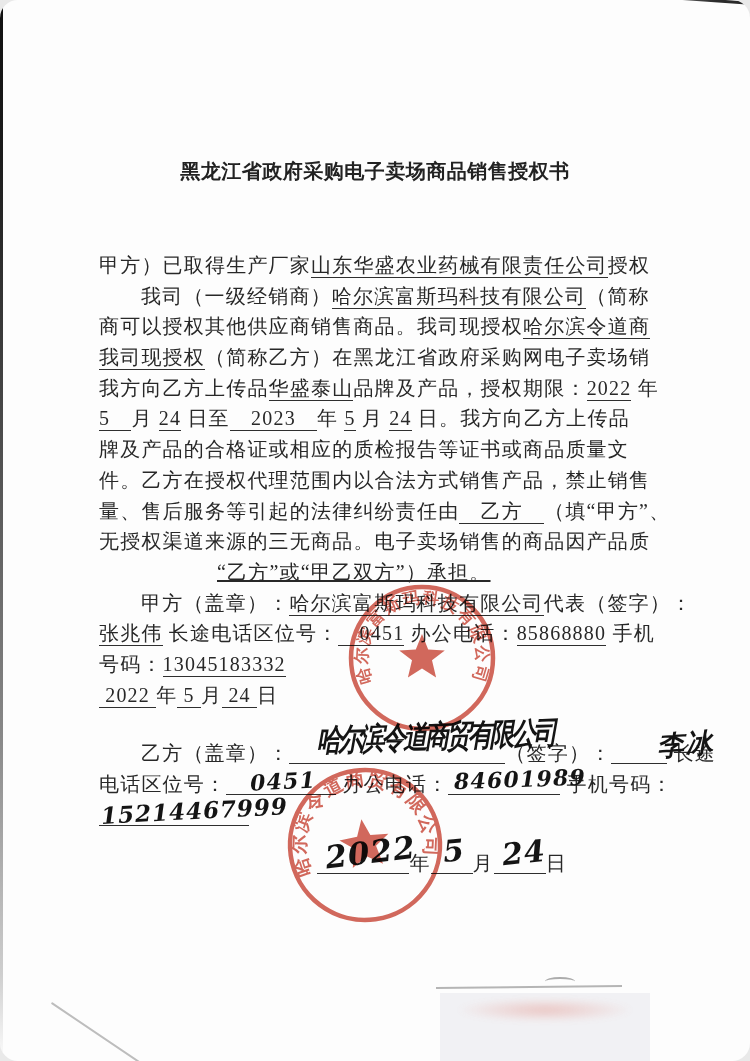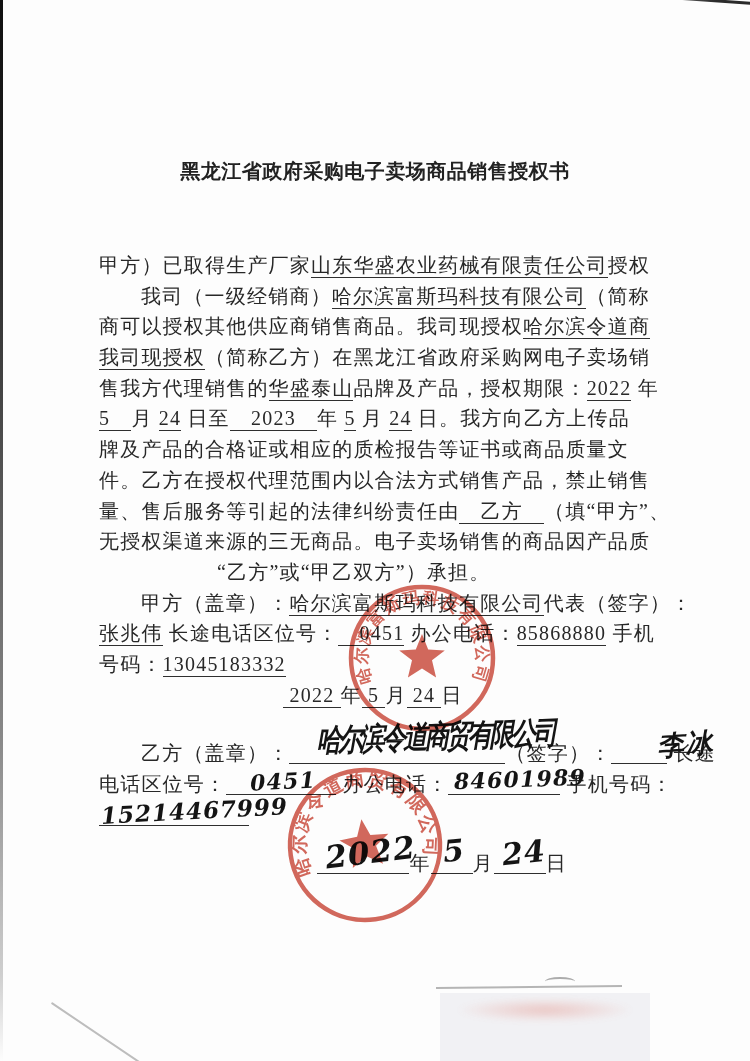--- a/index.html
+++ b/index.html
@@ -1,20 +1,21 @@
 <!DOCTYPE html>
 <html lang="zh" style="--stamp-red: #cc4f40;"><head>
 <meta charset="utf-8">
 <style>
   html,body { margin:0; padding:0; background:#e9e9e9; }
   .page {
     position:relative; width:750px; height:1061px; margin:0 auto;
     background:#fdfdfd; overflow:hidden;
     font-family:"Liberation Serif","DejaVu Serif",serif;
     color:#282828;
+    border-radius:18px;
   }
   
   .edge-left { position:absolute; left:0; top:0; width:3px; height:100%;
     background:linear-gradient(#101010 0%, #1c1c1c 15%, #4a4a4a 40%, #8a8a8a 70%, #cfcfcf 92%, rgba(255,255,255,0) 100%); }
   .scan-top-right { position:absolute; top:2px; right:-4px; width:190px; height:3px;
     background:linear-gradient(90deg, rgba(70,70,70,0), #2b2b2b 80%); transform:rotate(4deg); transform-origin:right top; }
   .scan-bottom-left { position:absolute; left:52px; top:1002px; width:112px; height:2px;
     background:#bdbdbd; transform:rotate(34deg); transform-origin:left top; border-radius:2px; }
   .faint-line { position:absolute; left:436px; top:986px; width:186px; height:2px;
     background:#8f8f8f; opacity:.65; transform:rotate(-.6deg); }
@@ -29,23 +30,23 @@
   
   .title { position:absolute; top:158px; left:0; width:100%; text-align:center;
     font-family:"Liberation Sans","DejaVu Sans",sans-serif; font-weight:bold;
     font-size:20px; letter-spacing:.5px; color:#222; }
 
   
   .doc { position:absolute; left:99px; top:250px; width:556px;
     font-size:20px; line-height:30.7px; }
   .line { white-space:pre; letter-spacing:1.2px; height:30.7px; }
   .indent { text-indent:42px; }
-  .center13 { text-indent:118px; }
+  .center13 { text-indent:118px;text-decoration:underline; }
   .u { border-bottom:1px solid #2f2f2f; padding-bottom:1px; }
-  .dateA { text-align:center; padding-right:8px; }
+  .dateA { text-align:left; padding-right:8px; }
 
   .pb-block { margin-top:28px; }
   .dateB { margin-top:18px; text-align:right; padding-right:88px; }
 
   
   .fill { display:inline-block; position:relative; height:1em;
     border-bottom:1.5px solid #2f2f2f; transform:translateY(4px); }
   .f-company { width:216px; }
   .f-sign { width:56px; }
   .f-area { width:110px; }
@@ -82,21 +83,21 @@
   <div class="scan-top-right"></div>
 
   <div class="title">黑龙江省政府采购电子卖场商品销售授权书</div>
 
   <div class="doc">
     <div id="para">
         <div class="line"><span>甲方）已取得生产厂家</span><span class="u">山东华盛农业药械有限责任公司</span><span>授权</span></div>
         <div class="line indent"><span>我司（一级经销商）</span><span class="u">哈尔滨富斯玛科技有限公司</span><span>（简称</span></div>
         <div class="line"><span>商可以授权其他供应商销售商品。我司现授权</span><span class="u">哈尔滨令道商</span></div>
         <div class="line"><span class="u">我司现授权</span><span>（简称乙方）在黑龙江省政府采购网电子卖场销</span></div>
-        <div class="line"><span>售我方代理销售的</span><span class="u">华盛泰山</span><span>品牌及产品，授权期限：</span><span class="u">2022</span><span> 年</span></div>
+        <div class="line"><span>我方向乙方上传品</span><span class="u">华盛泰山</span><span>品牌及产品，授权期限：</span><span class="u">2022</span><span> 年</span></div>
         <div class="line"><span class="u">5　</span><span>月 </span><span class="u">24</span><span> 日至</span><span class="u">　2023　</span><span>年 </span><span class="u">5</span><span> 月 </span><span class="u">24</span><span> 日。我方向乙方上传品</span></div>
         <div class="line"><span>牌及产品的合格证或相应的质检报告等证书或商品质量文</span></div>
         <div class="line"><span>件。乙方在授权代理范围内以合法方式销售产品，禁止销售</span></div>
         <div class="line"><span>量、售后服务等引起的法律纠纷责任由</span><span class="u">　乙方　</span><span>（填“甲方”、</span></div>
         <div class="line"><span>无授权渠道来源的三无商品。电子卖场销售的商品因产品质</span></div>
         <div class="line center13"><span>“乙方”或“甲乙双方”）承担。</span></div>
         <div class="line indent"><span>甲方（盖章）：</span><span class="u">哈尔滨富斯玛科技有限公司</span><span>代表（签字）：</span></div>
         <div class="line"><span class="u">张兆伟</span><span> 长途电话区位号：</span><span class="u">　0451</span><span> 办公电话：</span><span class="u">85868880</span><span> 手机</span></div>
         <div class="line"><span>号码：</span><span class="u">13045183332</span></div>
       </div>

